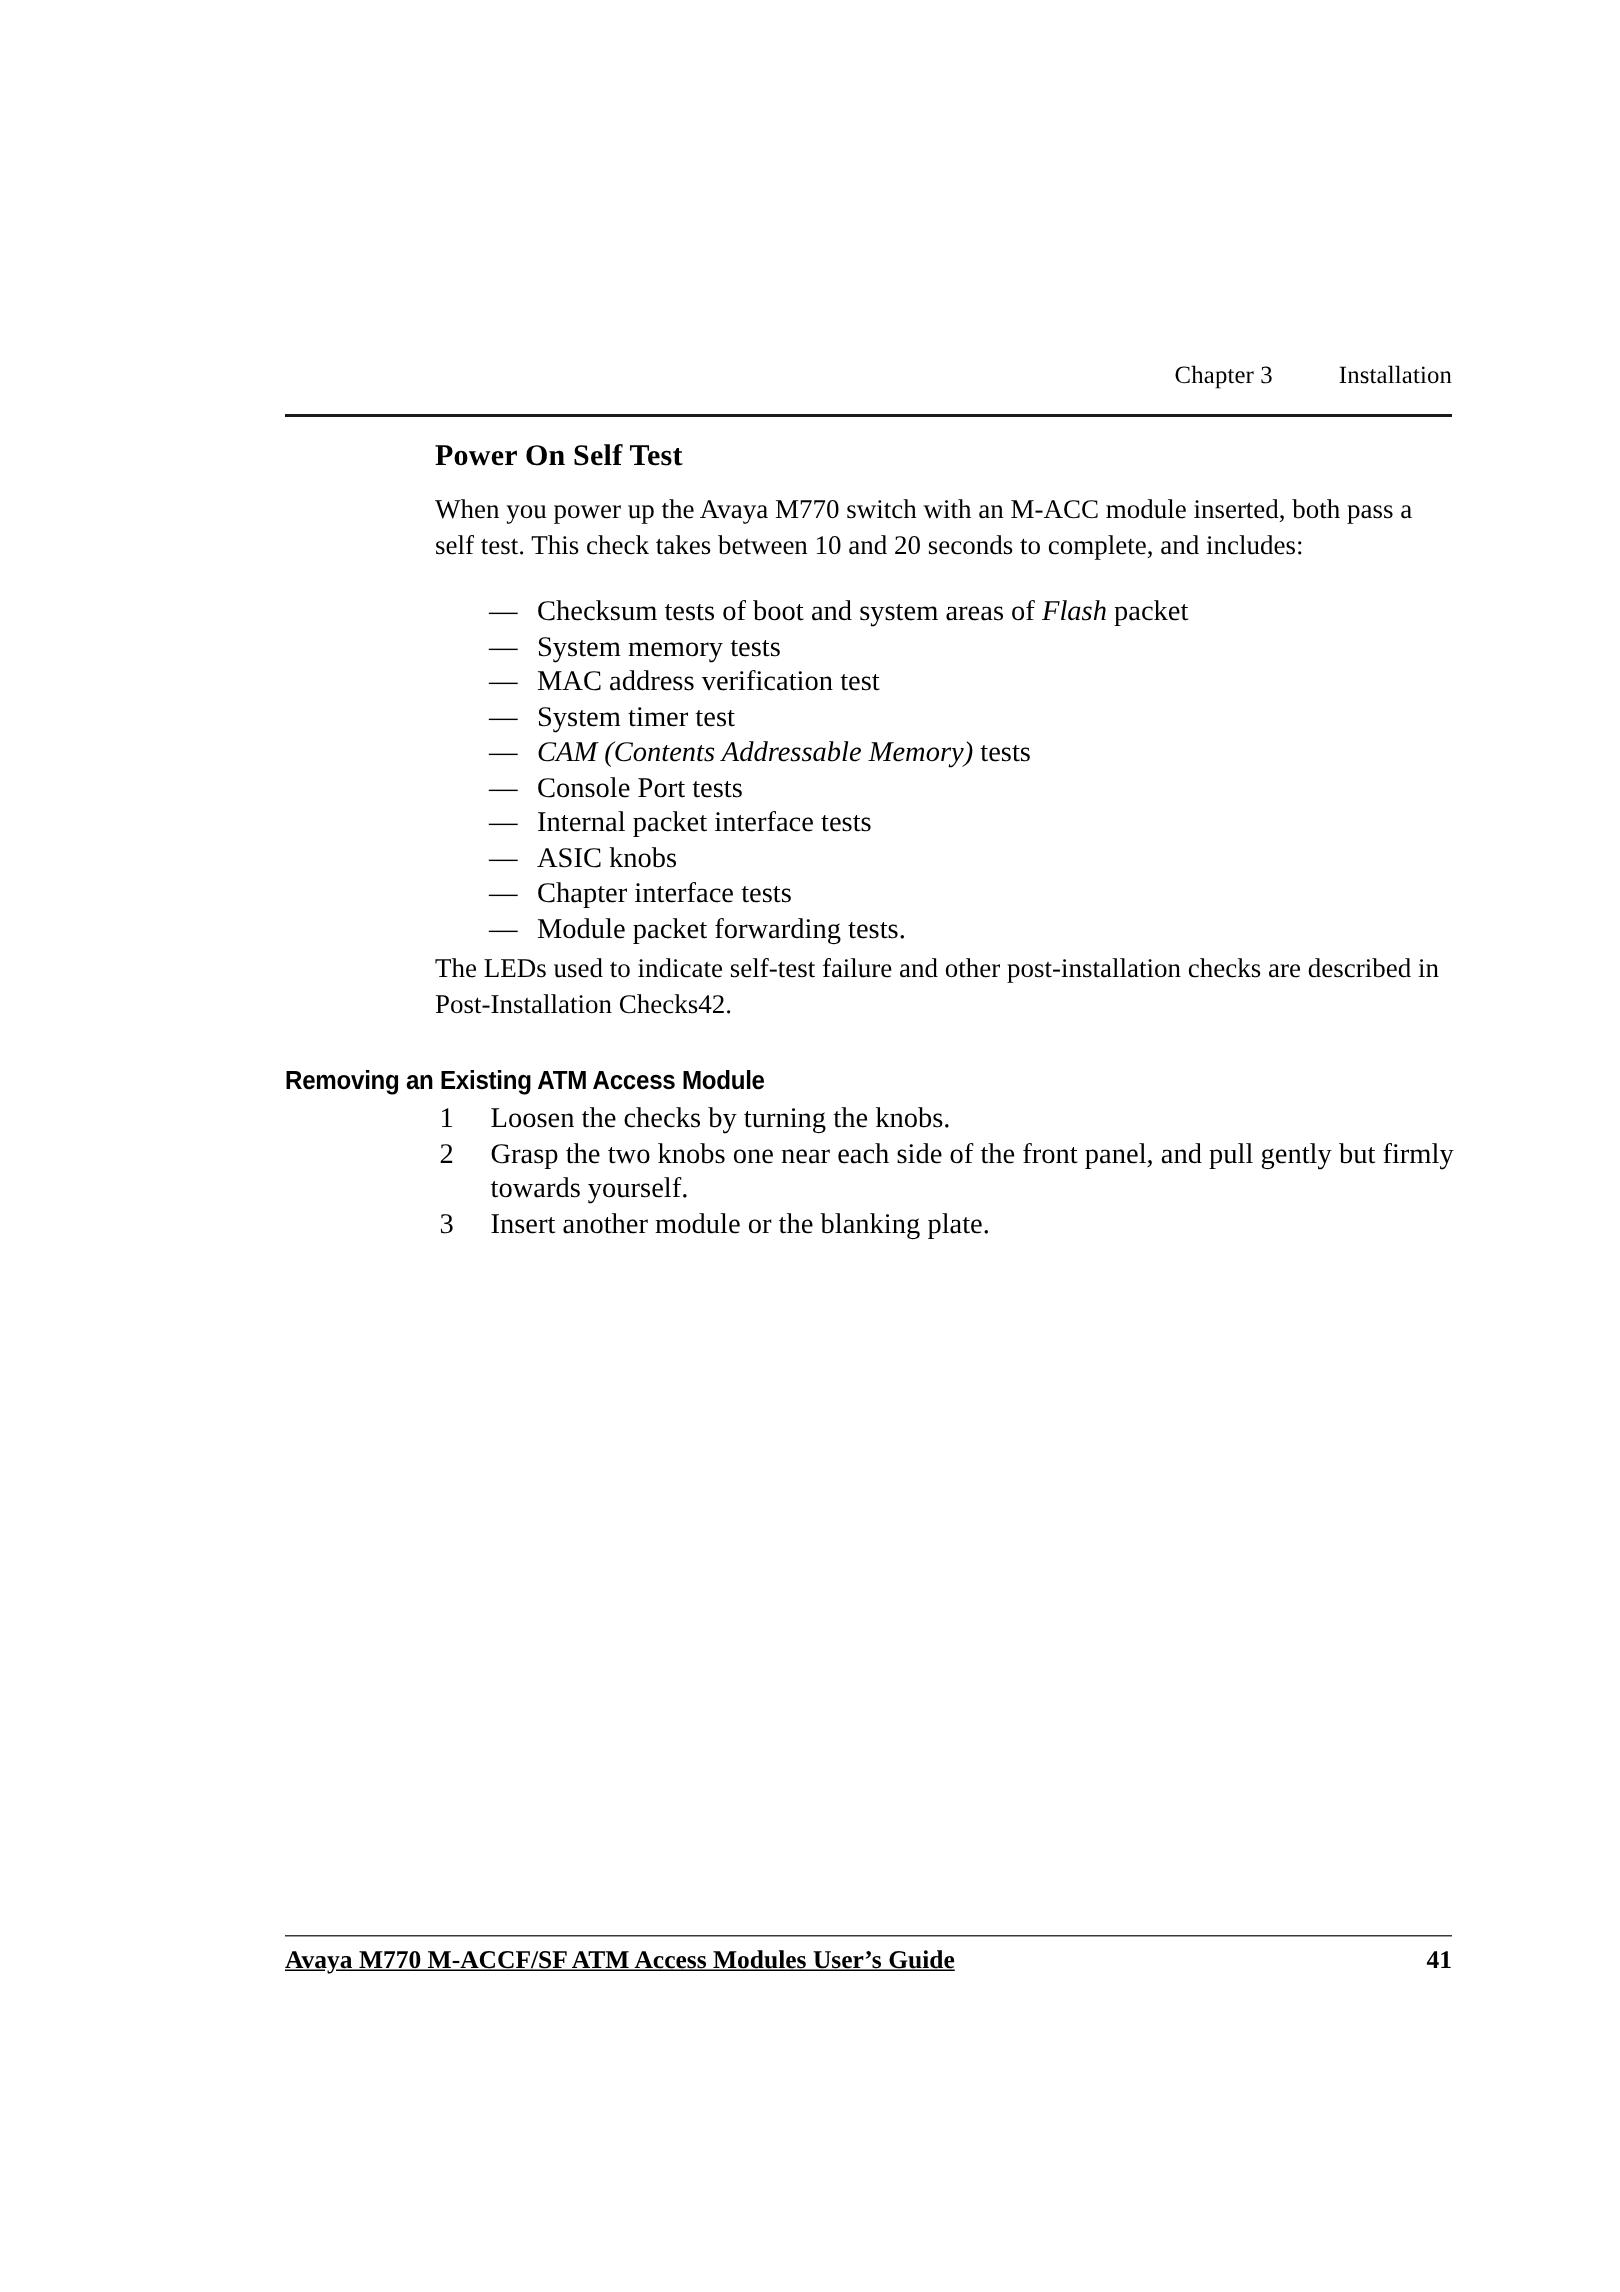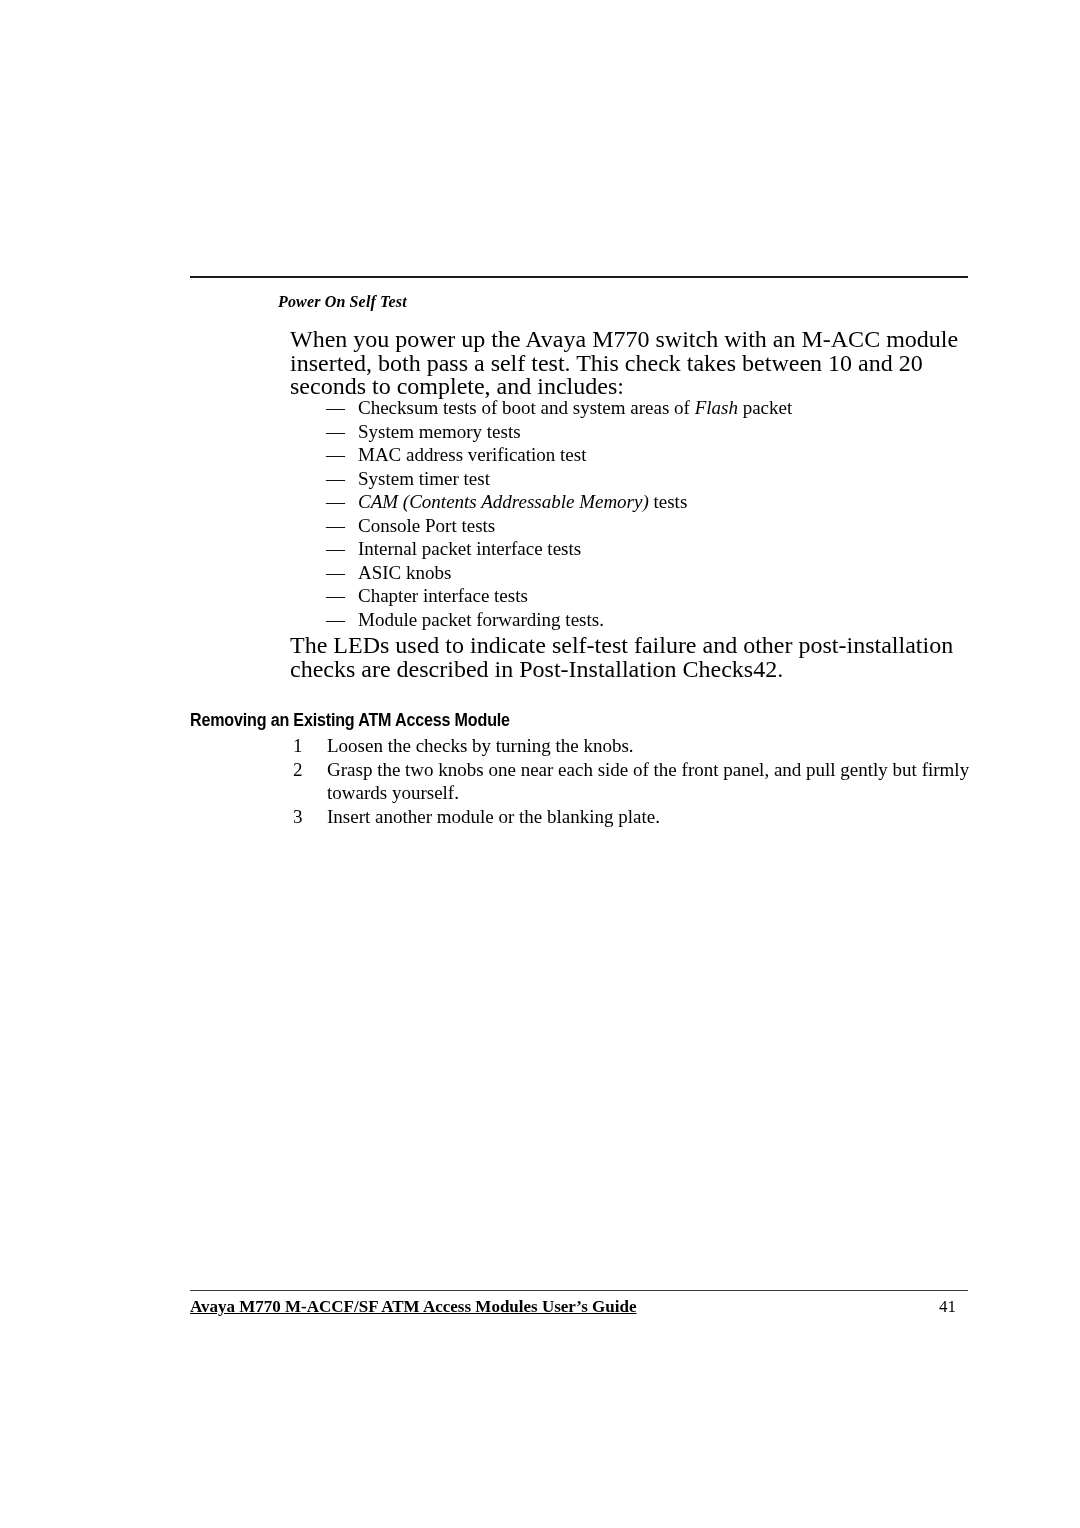--- a/index.html
+++ b/index.html
@@ -50,34 +50,33 @@
   
   .content {
     position: absolute;
     left: 0;
     top: 0;
     width: 1080px;
   }
 
   .sub-heading {
     position: absolute;
-    left: 278px;
+    left: 290px;
     top: 293px;
-    font-size: 16px;
+    font-size: 20px;
     font-weight: bold;
     letter-spacing: 0.15px;
     white-space: nowrap;
-    font-style: italic;
   }
 
   .para {
     position: absolute;
     left: 290px;
     width: 682px;
-    font-size: 24px;
+    font-size: 18px;
     line-height: 23.6px;
     text-align: left;
   }
   .para-intro { top: 328px; }
   .para-leds  { top: 634px; width: 690px; }
 
   .dash-list {
     position: absolute;
     left: 326px;
     top: 396px;
@@ -157,30 +156,33 @@
   }
   .footer .footer-title {
     position: absolute;
     left: 0;
     top: 0;
     white-space: nowrap;
     text-decoration: underline;
   }
   .footer .footer-page {
     position: absolute;
-    right: 12px;
-    top: 0;
-    font-weight: normal;
+    right: 0;
+    top: 0;
+    font-weight: bold;
   }
 </style>
 </head>
 <body>
 
 <div class="page">
 
+  <div class="header">
+    <span class="chapter-label">Chapter 3</span><span class="chapter-title">Installation</span>
+  </div>
   <div class="header-rule"></div>
 
   <div class="content">
 
     <div class="sub-heading">Power On Self Test</div>
 
     <div class="para para-intro">When you power up the Avaya M770 switch with an M-ACC module inserted, both pass a self test. This check takes between 10 and 20 seconds to complete, and includes:</div>
 
     <ul class="dash-list" id="dash-list">
         <li><span class="dash">—</span><span>Checksum tests of boot and system areas of </span><i>Flash</i><span> packet</span></li>

